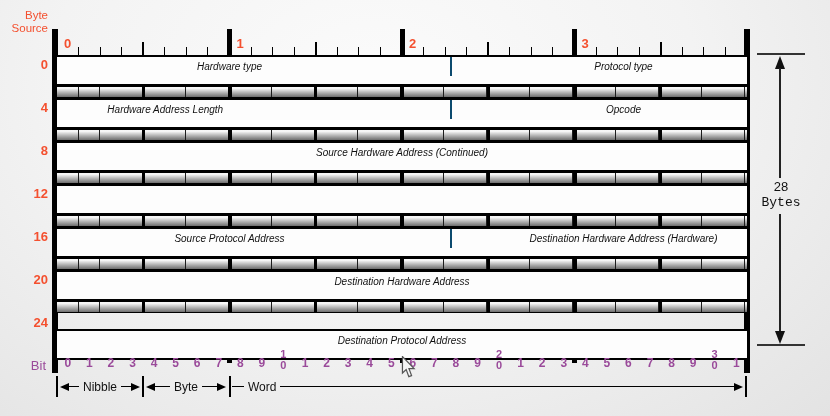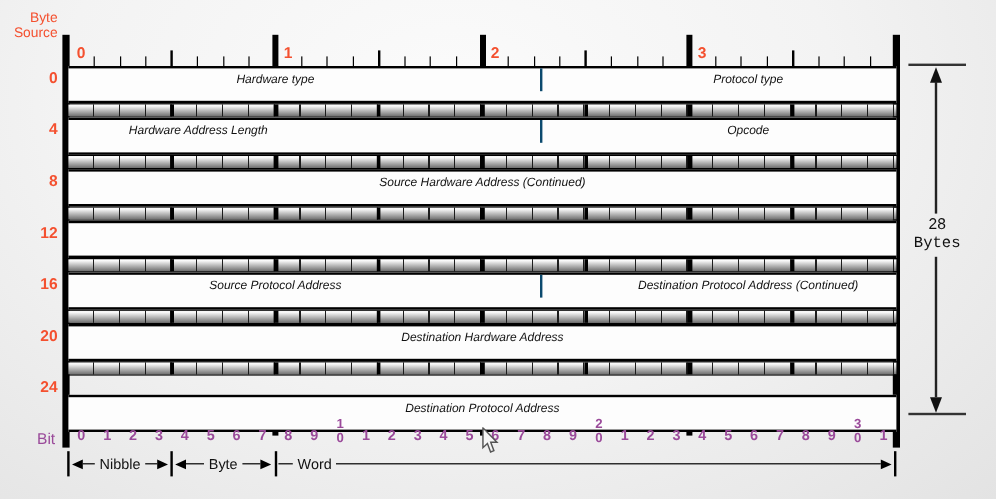--- a/index.html
+++ b/index.html
@@ -184,21 +184,21 @@
         <div class="band-thick" style="left: 170.5px; width: 4px;"></div>
         <div class="band-thick" style="left: 257.25px; width: 3px;"></div>
         <div class="band-thick" style="left: 343px; width: 4px;"></div>
         <div class="band-thick" style="left: 429.75px; width: 3px;"></div>
         <div class="band-thick" style="left: 515.5px; width: 4px;"></div>
         <div class="band-thick" style="left: 602.25px; width: 3px;"></div>
       </div>
       <div class="offset-num" style="top: 229px; color: rgb(244, 80, 47);">16</div>
       <div class="row-box" style="top: 227px;">
         <div class="field-cell" style="left: 0px; width: 345px;">Source Protocol Address</div>
-        <div class="field-cell divided" style="left: 345px; width: 345px;">Destination Protocol Address (Continued)</div>
+        <div class="field-cell divided" style="left: 345px; width: 345px;">Destination Hardware Address (Hardware)</div>
       </div>
       <div class="sep-band" style="top: 258px;">
         <div class="band-thick" style="left: 84.75px; width: 3px;"></div>
         <div class="band-thick" style="left: 170.5px; width: 4px;"></div>
         <div class="band-thick" style="left: 257.25px; width: 3px;"></div>
         <div class="band-thick" style="left: 343px; width: 4px;"></div>
         <div class="band-thick" style="left: 429.75px; width: 3px;"></div>
         <div class="band-thick" style="left: 515.5px; width: 4px;"></div>
         <div class="band-thick" style="left: 602.25px; width: 3px;"></div>
       </div>

